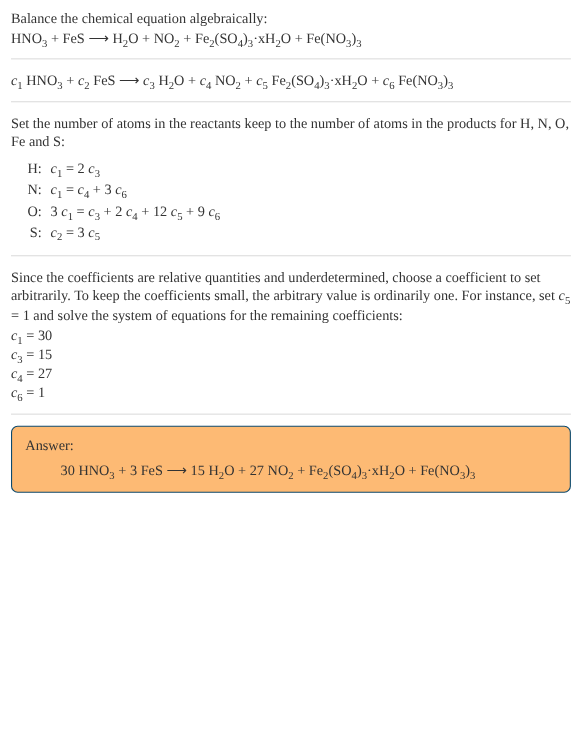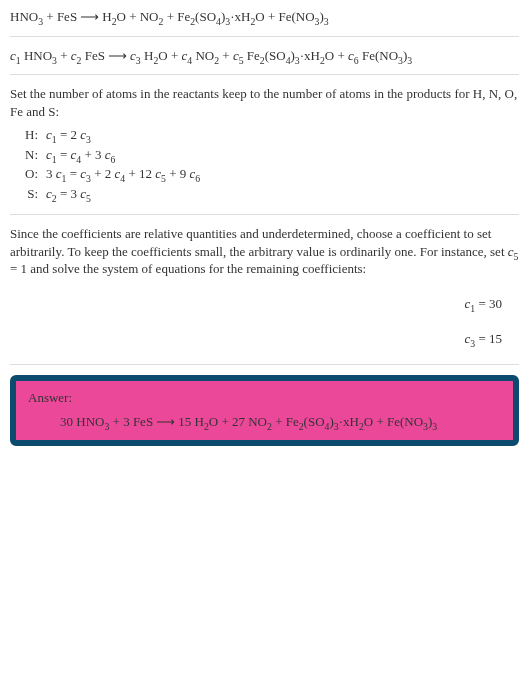--- a/index.html
+++ b/index.html
@@ -19,35 +19,36 @@
   hr {
     border: none;
     border-top: 1px solid #ddd;
     margin: 10px 0;
   }
   .sub { font-size: 0.75em; vertical-align: sub; line-height: 0; }
   .it { font-style: italic; font-family: 'Times New Roman', serif; }
   .eq-table { margin: 4px 0 0 2px; }
   .eq-table td { padding: 0 6px 0 0; vertical-align: top; }
   .eq-table td.lbl { text-align: right; min-width: 24px; }
-  .coef-list div { margin: 17px; text-align: right; }
+  .coef-list div { margin: 0; }
   .answer-box {
-    background: #ec4899;
-    border: 6px solid #0c4a6e;
+    background: #fdba74;
+    border: 1px solid #0c4a6e;
     border-radius: 6px;
     padding: 8px 12px 10px 12px;
     margin-top: 6px;
   }
   .answer-title { margin-bottom: 6px; }
   .answer-eq { padding-left: 32px; }
 </style>
 </head>
 <body>
 
 <div class="section">
+  <div>Balance the chemical equation algebraically:</div>
   <div>
     <span>HNO</span><span class="sub">3</span><span> + FeS ⟶ H</span><span class="sub">2</span><span>O + NO</span><span class="sub">2</span><span> + Fe</span><span class="sub">2</span><span>(SO</span><span class="sub">4</span><span>)</span><span class="sub">3</span><span>·xH</span><span class="sub">2</span><span>O + Fe(NO</span><span class="sub">3</span><span>)</span><span class="sub">3</span>
   </div>
 </div>
 
 <hr>
 
 <div class="section">
   <div>
     <span class="it">c</span><span class="sub">1</span><span> HNO</span><span class="sub">3</span><span> + </span><span class="it">c</span><span class="sub">2</span><span> FeS ⟶ </span><span class="it">c</span><span class="sub">3</span><span> H</span><span class="sub">2</span><span>O + </span><span class="it">c</span><span class="sub">4</span><span> NO</span><span class="sub">2</span><span> + </span><span class="it">c</span><span class="sub">5</span><span> Fe</span><span class="sub">2</span><span>(SO</span><span class="sub">4</span><span>)</span><span class="sub">3</span><span>·xH</span><span class="sub">2</span><span>O + </span><span class="it">c</span><span class="sub">6</span><span> Fe(NO</span><span class="sub">3</span><span>)</span><span class="sub">3</span>
@@ -82,20 +83,22 @@
 
 <hr>
 
 <div class="section">
   <div>
     <span>Since the coefficients are relative quantities and underdetermined, choose a coefficient to set arbitrarily. To keep the coefficients small, the arbitrary value is ordinarily one. For instance, set </span><span class="it">c</span><span class="sub">5</span><span> = 1 and solve the system of equations for the remaining coefficients:</span>
   </div>
   <div class="coef-list">
     <div><span class="it">c</span><span class="sub">1</span><span> = 30</span></div>
     <div><span class="it">c</span><span class="sub">3</span><span> = 15</span></div>
+    <div><span class="it">c</span><span class="sub">4</span><span> = 27</span></div>
+    <div><span class="it">c</span><span class="sub">6</span><span> = 1</span></div>
   </div>
 </div>
 
 <hr>
 
 <div class="section">
   <div class="answer-box">
     <div class="answer-title">Answer:</div>
     <div class="answer-eq">
       <span>30 HNO</span><span class="sub">3</span><span> + 3 FeS ⟶ 15 H</span><span class="sub">2</span><span>O + 27 NO</span><span class="sub">2</span><span> + Fe</span><span class="sub">2</span><span>(SO</span><span class="sub">4</span><span>)</span><span class="sub">3</span><span>·xH</span><span class="sub">2</span><span>O + Fe(NO</span><span class="sub">3</span><span>)</span><span class="sub">3</span>

